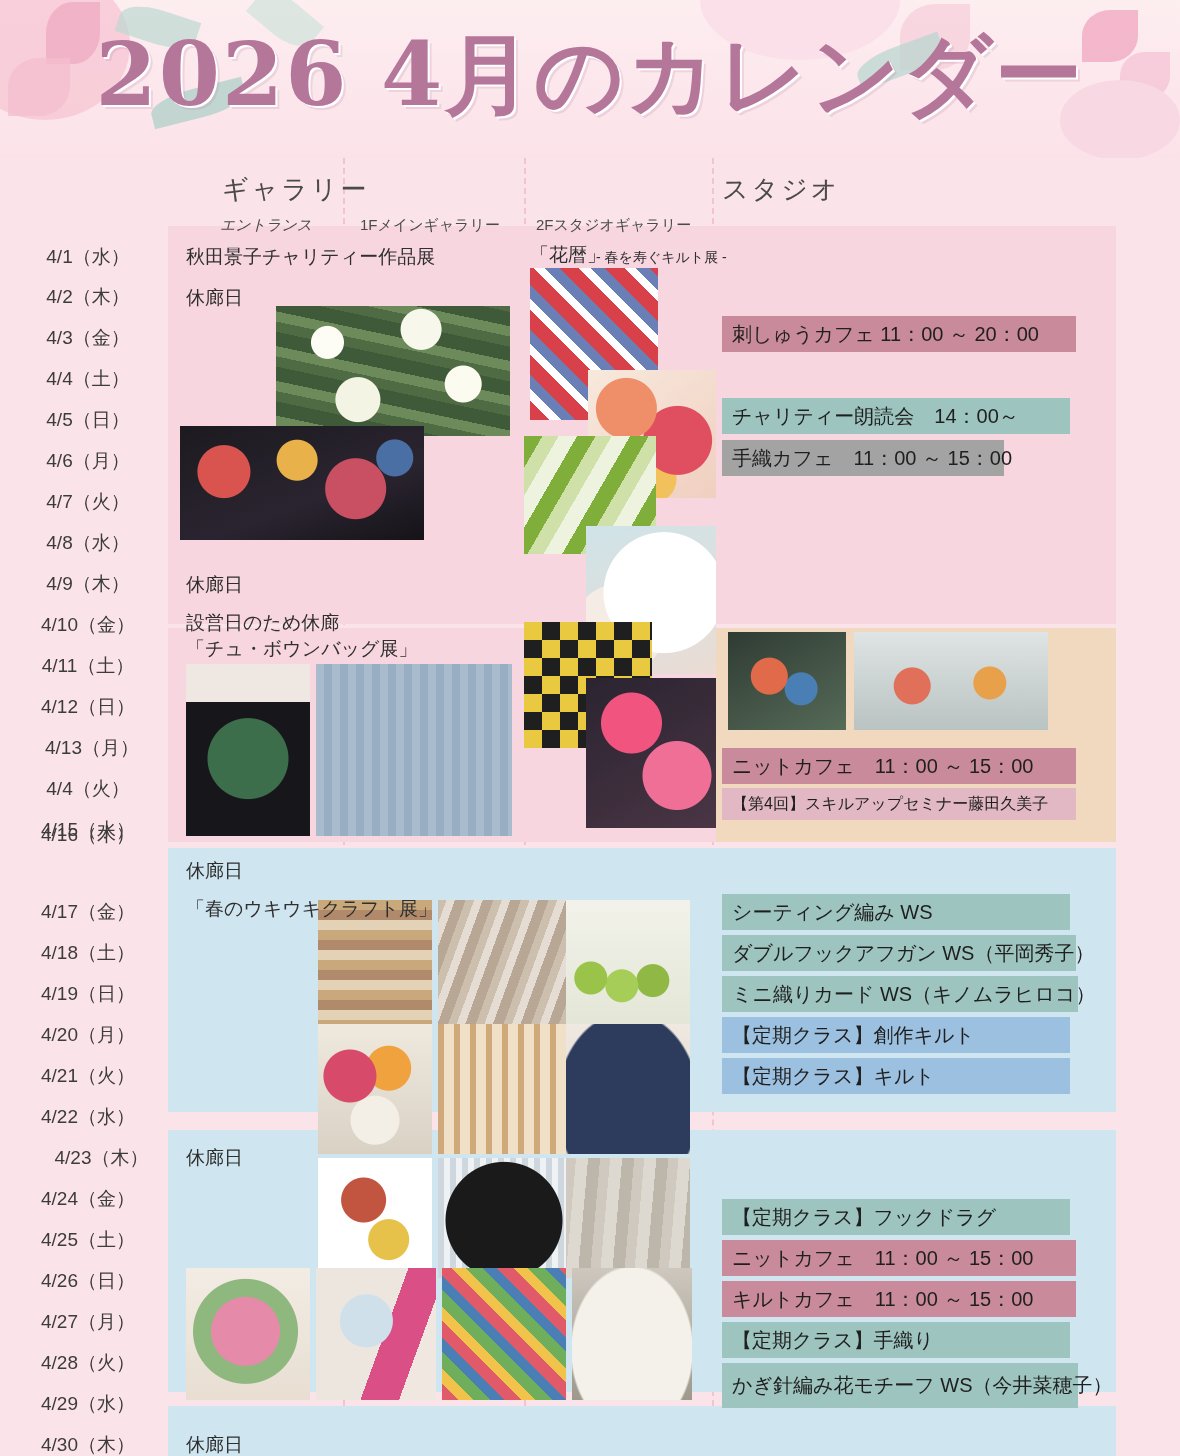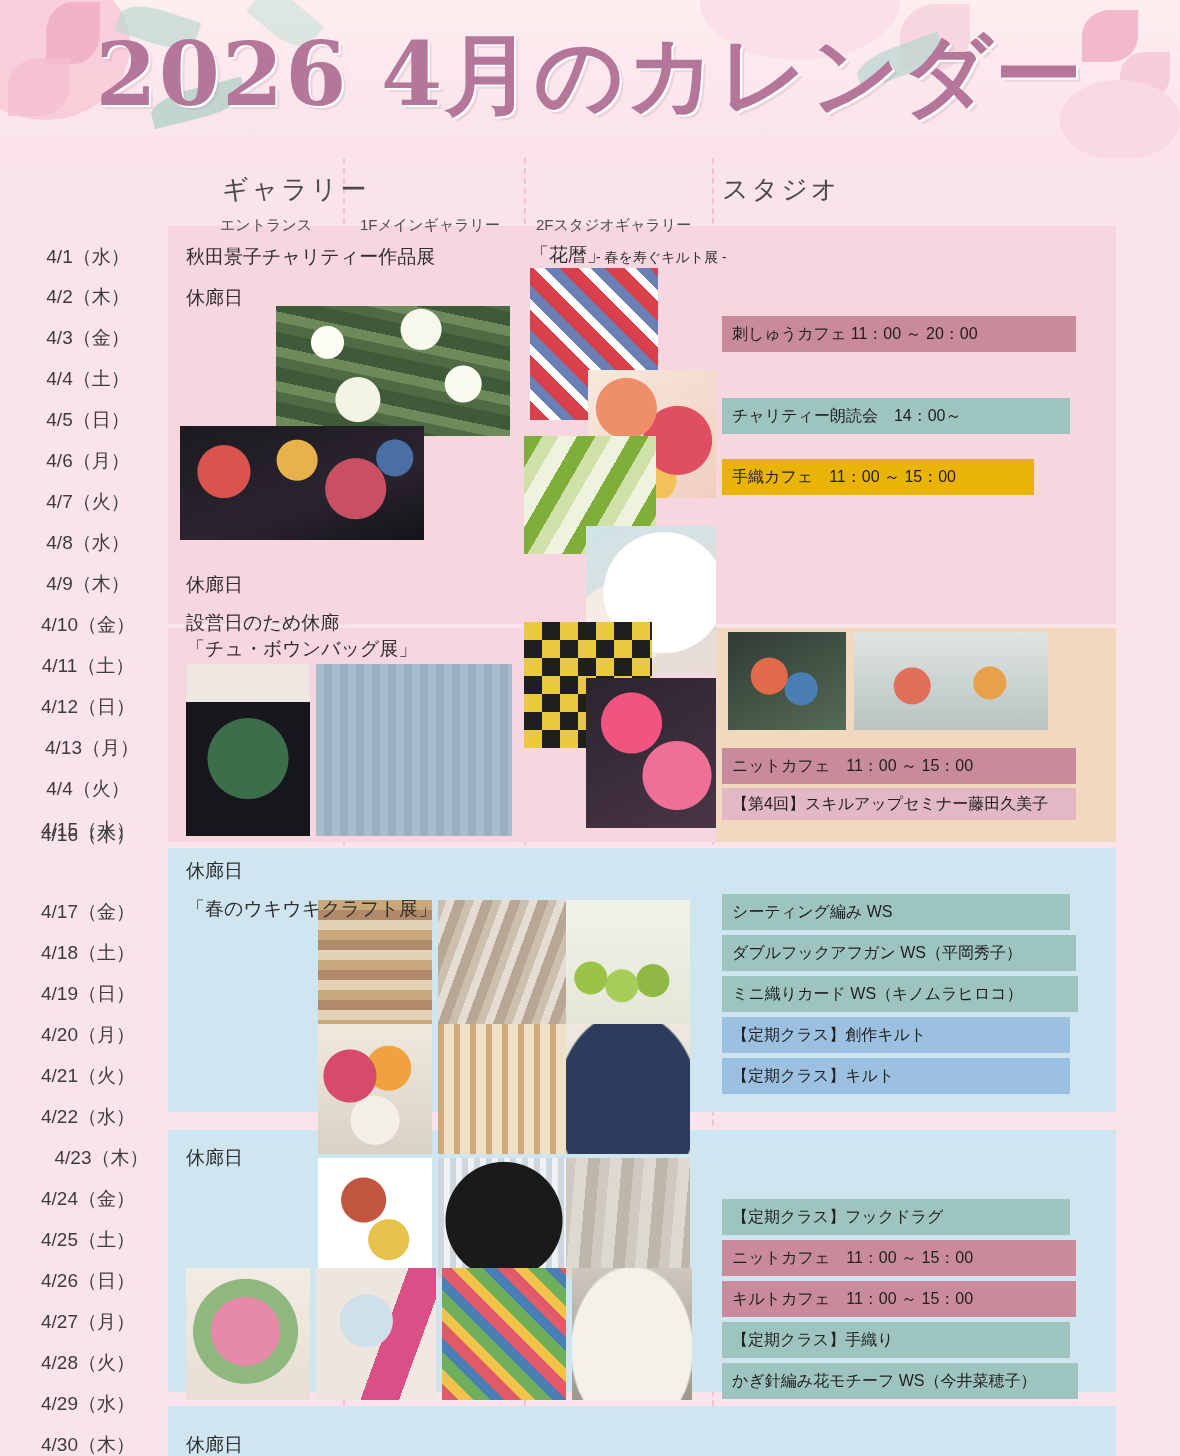--- a/index.html
+++ b/index.html
@@ -99,21 +99,21 @@
     white-space: nowrap;
   }
   .evt.sub { font-size: 14px; }
 
   
   .pill {
     position: absolute;
     display: flex;
     align-items: center;
     padding-left: 10px;
-    font-size: 16px;
+    font-size: 20px;
     color: #1f1f1f;
     white-space: nowrap;
   }
   .pill.sm { font-size: 16px; }
 
   
   .photo {
     position: absolute;
     overflow: hidden;
     background: #ddd;
@@ -296,21 +296,21 @@
 
   <div class="band" style="left:168px;top:68px;width:948px;height:398px;background:#f8d6e0;"></div>
   <div class="band" style="left:168px;top:470px;width:948px;height:214px;background:#f1d9bf;"></div>
   <div class="band" style="left:168px;top:470px;width:548px;height:214px;background:#f8d6e0;"></div>
   <div class="band" style="left:168px;top:690px;width:948px;height:264px;background:#cfe6f0;"></div>
   <div class="band" style="left:168px;top:972px;width:948px;height:262px;background:#cfe6f0;"></div>
   <div class="band" style="left:168px;top:1248px;width:948px;height:50px;background:#cfe6f0;"></div>
 
   <div class="colhead" style="left:222px;top:14px;">ギャラリー</div>
   <div class="colhead" style="left:722px;top:14px;">スタジオ</div>
-  <div class="subhead" style="left:220px;top:58px;">エントランス</div>
+  <div class="subhead" style="left:220px;top:58px;font-style:italic;">エントランス</div>
   <div class="subhead" style="left:360px;top:58px;">1Fメインギャラリー</div>
   <div class="subhead" style="left:536px;top:58px;">2Fスタジオギャラリー</div>
 
   <div class="daterow" style="top:86px;">4/1（水）</div>
   <div class="daterow" style="top:126px;">4/2（木）</div>
   <div class="daterow" style="top:167px;">4/3（金）</div>
   <div class="daterow" style="top:208px;">4/4（土）</div>
   <div class="daterow" style="top:249px;">4/5（日）</div>
   <div class="daterow" style="top:290px;">4/6（月）</div>
   <div class="daterow" style="top:331px;">4/7（火）</div>
@@ -433,21 +433,21 @@
   <div class="evt" style="left:186px;top:478px;">「チュ・ボウンバッグ展」</div>
   <div class="evt" style="left:186px;top:700px;">休廊日</div>
   <div class="evt" style="left:186px;top:738px;">「春のウキウキクラフト展」</div>
   <div class="evt" style="left:186px;top:987px;">休廊日</div>
   <div class="evt" style="left:186px;top:1274px;">休廊日</div>
 
   <div class="pill" style="left:722px;top:158px;width:354px;height:36px;background:#c98a9b;">刺しゅうカフェ 11：00 ～ 20：00</div>
 
   <div class="pill" style="left:722px;top:240px;width:348px;height:36px;background:#9dc4bf;">チャリティー朗読会　14：00～</div>
 
-  <div class="pill" style="left:722px;top:282px;width:312px;height:36px;background:#eab308;margin-top:19px;">手織カフェ　11：00 ～ 15：00</div>
+  <div class="pill" style="left:722px;top:282px;width:282px;height:36px;background:#a3a3a3;">手織カフェ　11：00 ～ 15：00</div>
 
   <div class="pill" style="left:722px;top:590px;width:354px;height:36px;background:#c98a9b;">ニットカフェ　11：00 ～ 15：00</div>
 
   <div class="pill sm" style="left:722px;top:630px;width:354px;height:32px;background:#e2b8c4;">【第4回】スキルアップセミナー藤田久美子</div>
 
   <div class="pill" style="left:722px;top:736px;width:348px;height:36px;background:#9dc4bf;">シーティング編み WS</div>
 
   <div class="pill" style="left:722px;top:777px;width:354px;height:36px;background:#9dc4bf;">ダブルフックアフガン WS（平岡秀子）</div>
 
   <div class="pill" style="left:722px;top:818px;width:356px;height:36px;background:#9dc4bf;">ミニ織りカード WS（キノムラヒロコ）</div>
@@ -458,15 +458,15 @@
 
 
   <div class="pill" style="left:722px;top:1041px;width:348px;height:36px;background:#9dc4bf;">【定期クラス】フックドラグ</div>
 
   <div class="pill" style="left:722px;top:1082px;width:354px;height:36px;background:#c98a9b;">ニットカフェ　11：00 ～ 15：00</div>
 
   <div class="pill" style="left:722px;top:1123px;width:354px;height:36px;background:#c98a9b;">キルトカフェ　11：00 ～ 15：00</div>
 
   <div class="pill" style="left:722px;top:1164px;width:348px;height:36px;background:#9dc4bf;">【定期クラス】手織り</div>
 
-  <div class="pill" style="left:722px;top:1205px;width:356px;height:36px;background:#9dc4bf;">かぎ針編み花モチーフ WS（今井菜穂子）</div>
+  <div class="pill" style="left:722px;top:1205px;width:356px;height:45px;background:#9dc4bf;">かぎ針編み花モチーフ WS（今井菜穂子）</div>
 
 </div>
 
 </body></html>

